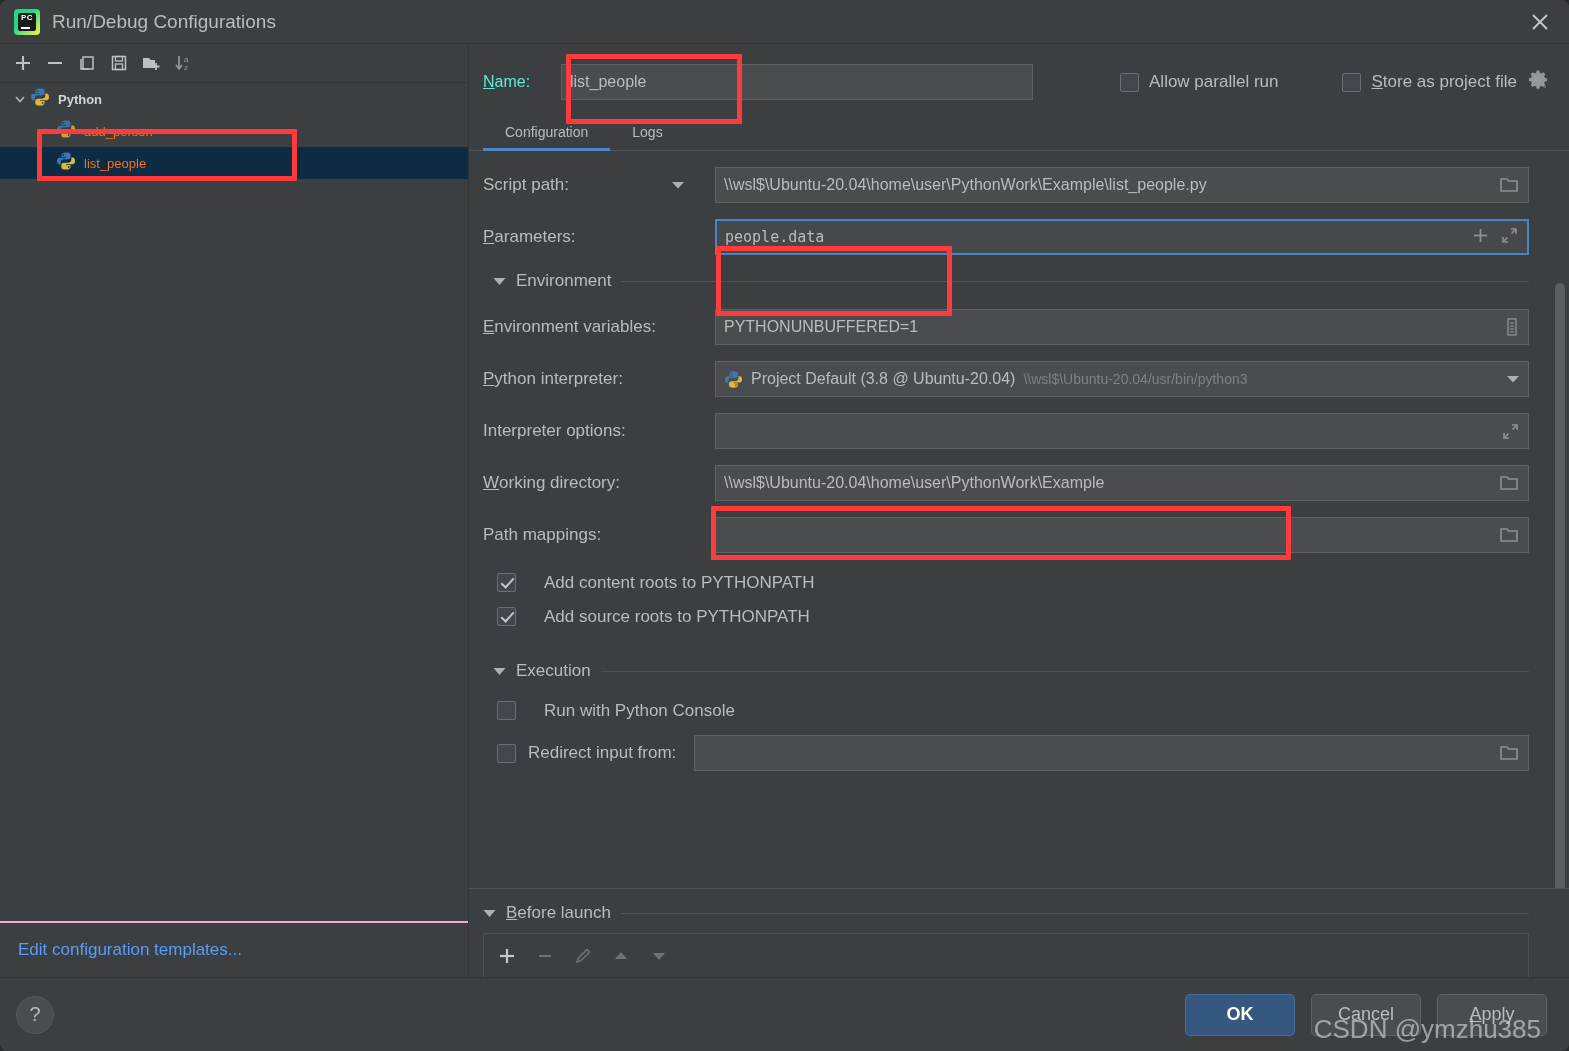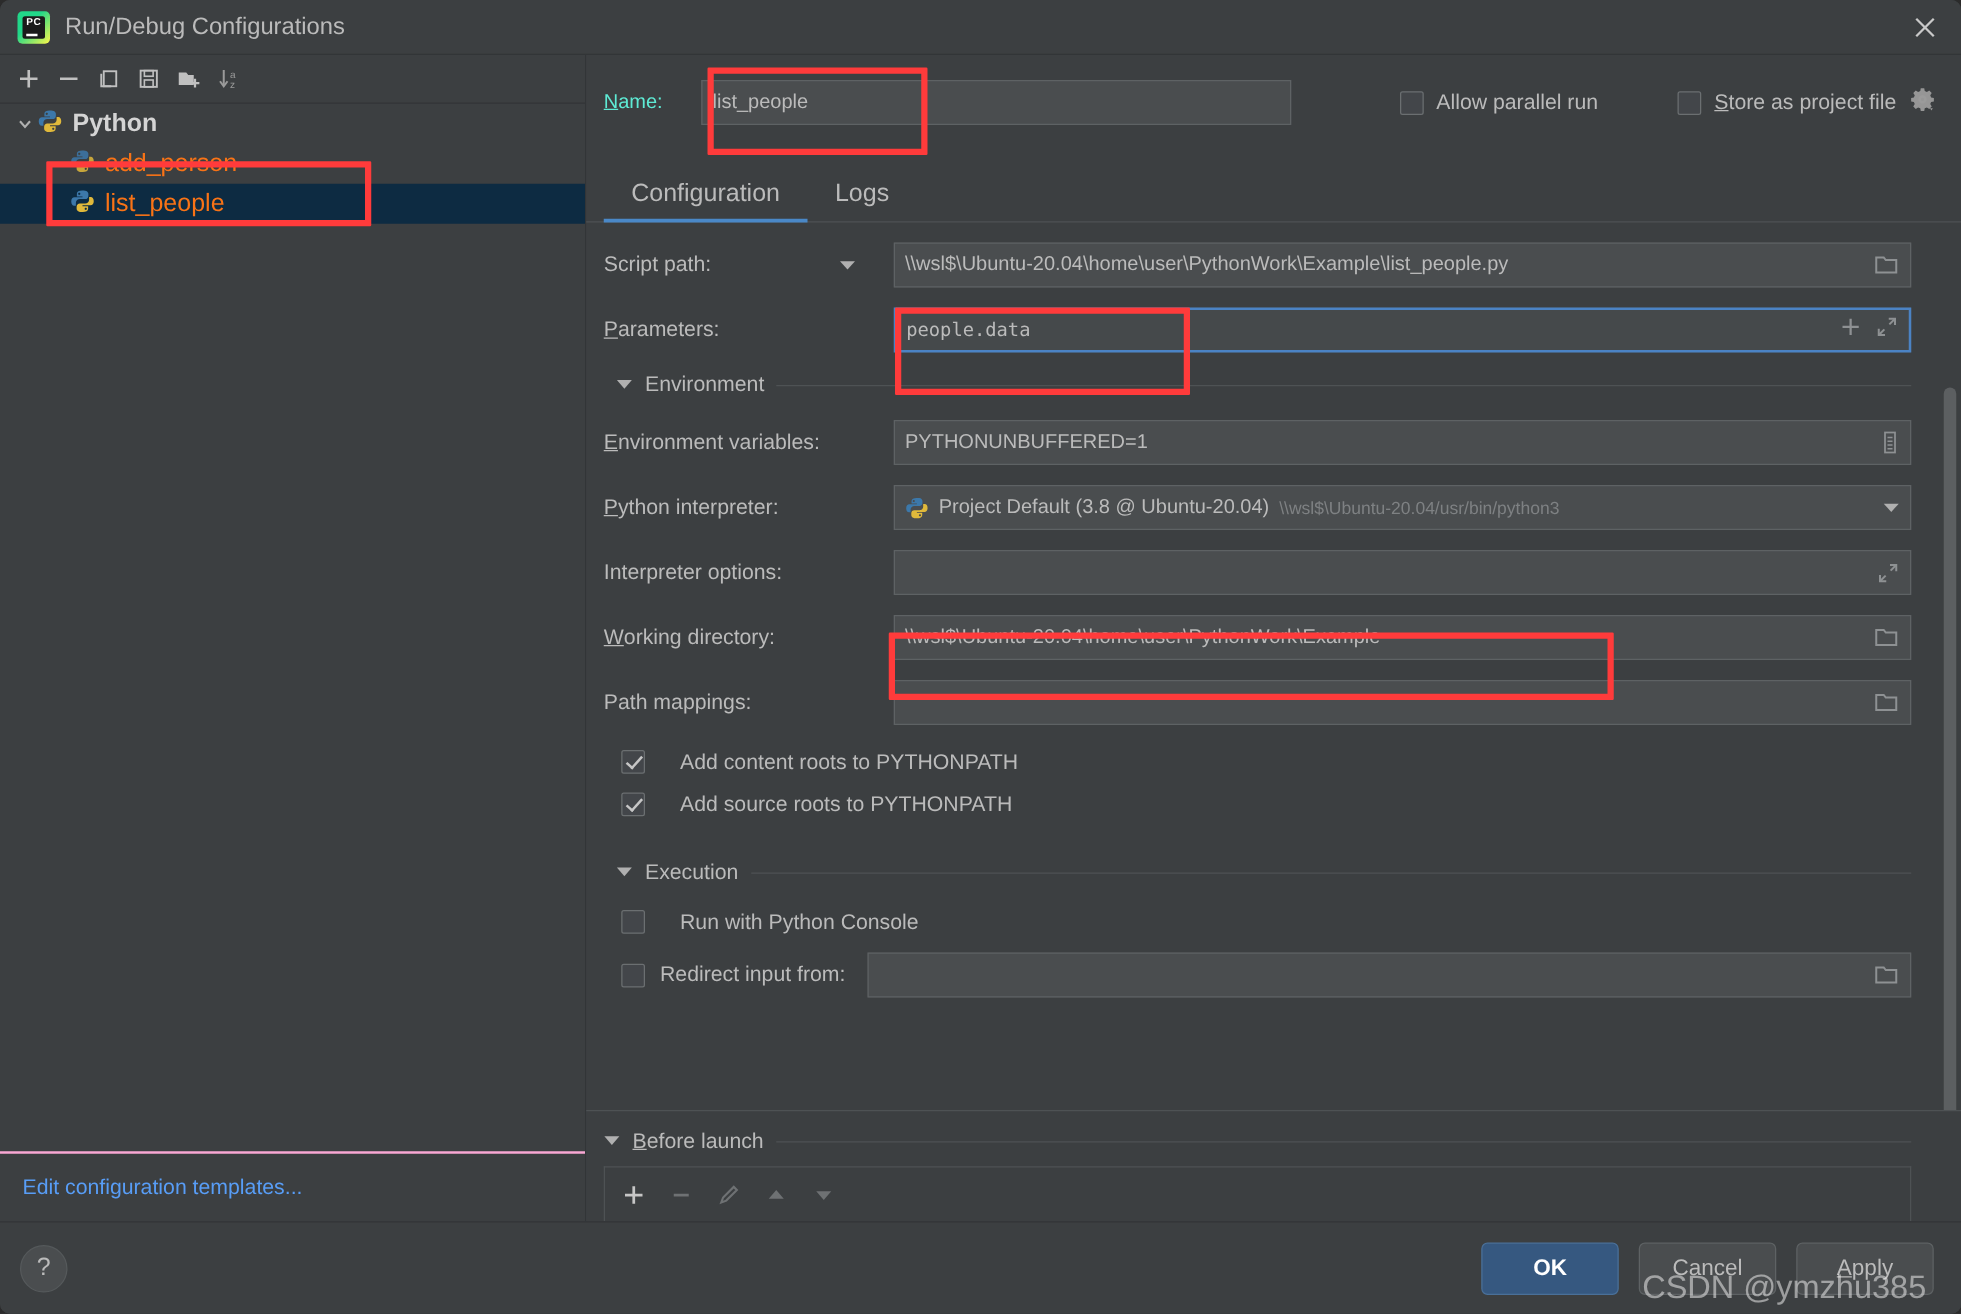--- a/index.html
+++ b/index.html
@@ -129,21 +129,21 @@
     position: relative;
   }
   .tree-row.selected { background: #0d2b42; }
   .tree-row .twisty {
     width: 20px; height: 20px;
     display: flex; align-items: center; justify-content: center;
     flex: 0 0 auto;
   }
   .tree-row .py-ico { margin-right: 8px; flex: 0 0 auto; display:block; }
   .tree-row .label {
-    font-size: 20px;
+    font-size: 13px;
     color: #bbbbbb;
     white-space: nowrap;
   }
   .tree-row.group .label { font-weight: bold; color: #d4d4d4; }
   .tree-row.child { padding-left: 56px; }
   .tree-row.child .label { color: #f97316; text-align: center; }
 
   .edit-templates {
     height: 56px;
     flex: 0 0 auto;
@@ -241,25 +241,24 @@
     display: flex;
     align-items: flex-end;
     padding-left: 14px;
     margin-top: 18px;
     flex: 0 0 auto;
     border-bottom: 1px solid #4e5254;
     position: relative;
   }
   .tab {
     padding: 6px 22px 10px 22px;
-    font-size: 20px;
+    font-size: 14px;
     color: #bbbbbb;
     cursor: pointer;
     position: relative;
-    margin-top: 20px;
   }
   .tab.active::after {
     content: "";
     position: absolute;
     left: 0; right: 0; bottom: -1px;
     height: 3px;
     background: #4a88c7;
   }
 
   

